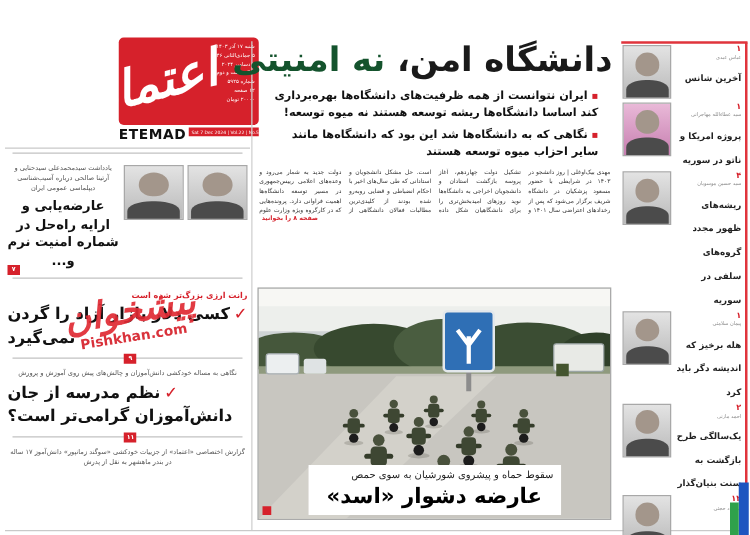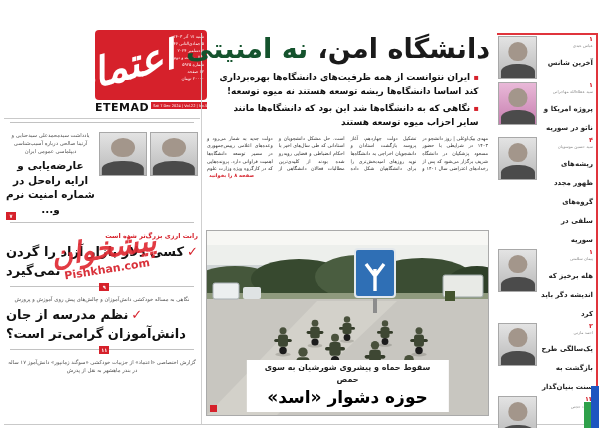--- a/index.html
+++ b/index.html
@@ -60,21 +60,21 @@
              column-count:4;column-gap:6px;font-size:4.8px;line-height:1.6;text-align:justify;
              color:#333;direction:rtl;padding:0 2px;}
   .continue-note{position:absolute;left:4px;bottom:0;color:#d6212b;font-weight:bold;
                  font-size:5px;background:#fff;padding-right:2px;}
 
   
   .photo-wrap{position:absolute;left:1px;top:200px;width:283px;height:186px;border:1px solid #aaa;
               box-sizing:border-box;background:#dfe1de;}
   .photo-caption{position:absolute;left:50%;transform:translateX(-50%);bottom:3px;width:72%;
                  background:#fff;text-align:center;padding:2px 6px 4px;box-sizing:border-box;}
-  .cap-kicker{font-weight:bold;font-size:8px;line-height:1.5;color:#222;}
+  .cap-kicker{font-weight:normal;font-size:8px;line-height:1.5;color:#222;text-align:right;}
   .cap-headline{font-weight:bold;font-size:17px;line-height:1.3;color:#000;}
   .photo-chip{position:absolute;left:3px;bottom:3px;width:7px;height:7px;background:#d6212b;}
 
   
   .leftcol{position:absolute;left:4px;top:120px;width:196px;height:306px;}
   .lc-entry{position:relative;padding:3px 2px;}
   .lc-row{display:flex;gap:4px;}
   .lc-photos{display:flex;gap:3px;flex:0 0 auto;order:0;}
   .lp{width:46px;height:42px;}
   .lc-text{flex:1;min-width:0;text-align:center;}
@@ -175,21 +175,21 @@
         <use href="#rider" transform="translate(76,108) scale(1.1)"></use>
         <use href="#rider" transform="translate(212,108) scale(1.1)"></use>
         <use href="#rider" transform="translate(128,116) scale(1.25)"></use>
         <use href="#rider" transform="translate(168,124) scale(1.3)"></use>
         <use href="#rider" transform="translate(96,132) scale(1.45)"></use>
         <use href="#rider" transform="translate(202,140) scale(1.5)"></use>
         <use href="#rider" transform="translate(148,150) scale(1.6)"></use>
       </svg>
       <div class="photo-caption">
         <div class="cap-kicker">سقوط حماه و پیشروی شورشیان به سوی حمص</div>
-        <div class="cap-headline">حوزه دشوار «اسد»</div>
+        <div class="cap-headline">عارضه دشوار «اسد»</div>
       </div>
       <div class="photo-chip"></div>
     </div>
   </div>
 
   <div class="sidebar-topline"></div>
   <div class="sidebar">
 
     <div class="sb-item">
       <div class="sb-txt">

